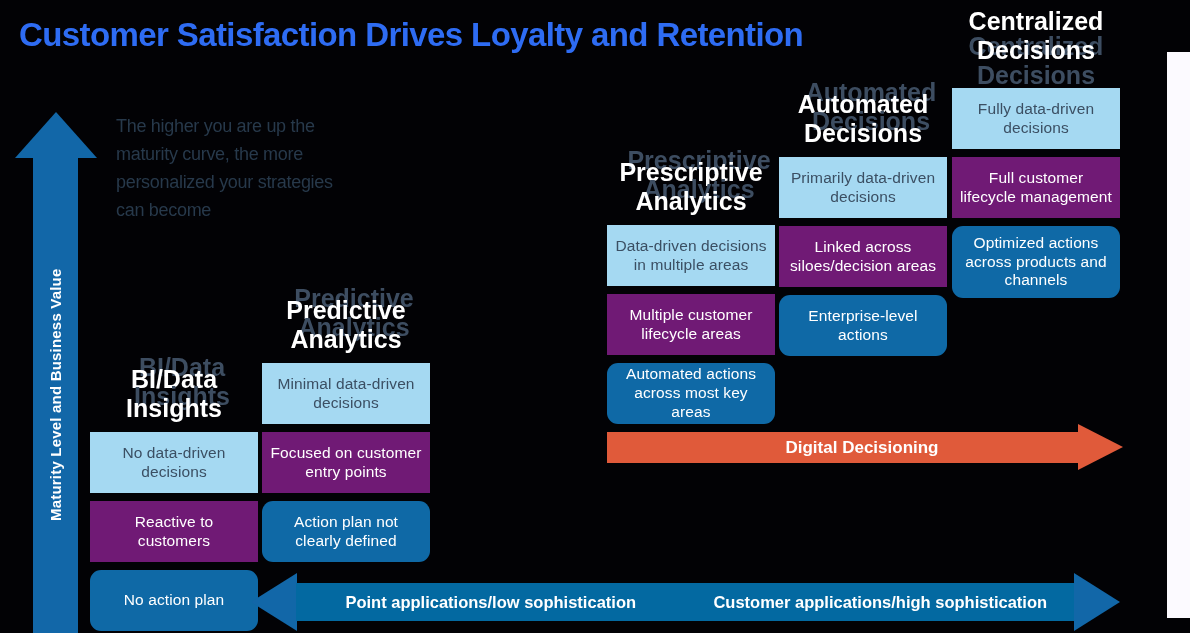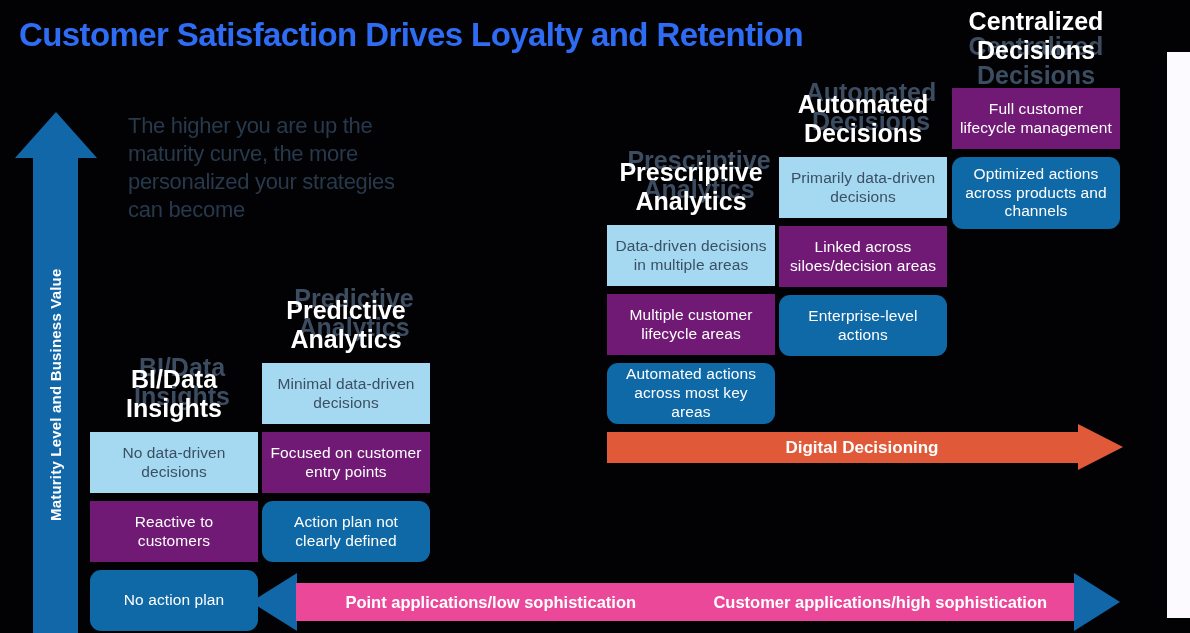--- a/index.html
+++ b/index.html
@@ -6,22 +6,22 @@
   .stage {
     position:relative; width:1190px; height:633px; background:#020205;
     overflow:hidden; font-family:"Liberation Sans", sans-serif;
   }
   
   .title {
     position:absolute; left:19px; top:16px; margin:0;
     font-size:33px; font-weight:700; letter-spacing:-0.6px; color:#2e6cf3;
   }
   .subtitle {
-    position:absolute; left:128px; top:112px; width:360px;
-    font-size:22px; line-height:28px; color:#27394b; white-space:pre-line;
+    position:absolute; left:116px; top:112px; width:360px;
+    font-size:18px; line-height:28px; color:#27394b; white-space:pre-line;
     font-weight:500; letter-spacing:-0.3px;
   }
   
   .y-head {
     position:absolute; left:15px; top:112px; width:0; height:0;
     border-left:41px solid transparent; border-right:41px solid transparent;
     border-bottom:46px solid #1267a8;
   }
   .y-shaft { position:absolute; left:33px; top:157px; width:45px; height:476px; background:#1267a8; }
   .y-label {
@@ -61,21 +61,21 @@
     border-top:23px solid transparent; border-bottom:23px solid transparent;
     border-left:45px solid #e05a3a;
   }
   .dd-label {
     position:absolute; left:607px; top:432px; width:510px; height:31px;
     display:flex; align-items:center; justify-content:center;
     color:#fff; font-weight:700; font-size:17px;
   }
   
   .bt-body {
-    position:absolute; left:296px; top:583px; width:779px; height:38px; background:#ec4899;
+    position:absolute; left:296px; top:583px; width:779px; height:38px; background:#0369a1;
     display:flex; align-items:center;
   }
   .bt-label { flex:1; text-align:center; color:#fff; font-weight:700; font-size:16.5px; }
   .bt-left {
     position:absolute; left:251px; top:573px; width:0; height:0;
     border-top:29px solid transparent; border-bottom:29px solid transparent;
     border-right:46px solid #1267a8;
   }
   .bt-right {
     position:absolute; left:1074px; top:573px; width:0; height:0;
@@ -124,20 +124,21 @@
 
   <div class="col c4">
     <div class="hdr">Automated Decisions</div>
     <div class="box light">Primarily data-driven decisions</div>
     <div class="box mid">Linked across siloes/decision areas</div>
     <div class="box dark">Enterprise-level actions</div>
   </div>
 
   <div class="col c5">
     <div class="hdr">Centralized Decisions</div>
+    <div class="box light">Fully data-driven decisions</div>
     <div class="box mid">Full customer lifecycle management</div>
     <div class="box dark tall">Optimized actions across products and channels</div>
   </div>
 
   <div class="dd-body"></div>
   <div class="dd-head"></div>
   <div class="dd-label">Digital Decisioning</div>
 
   <div class="bt-left"></div>
   <div class="bt-body">

